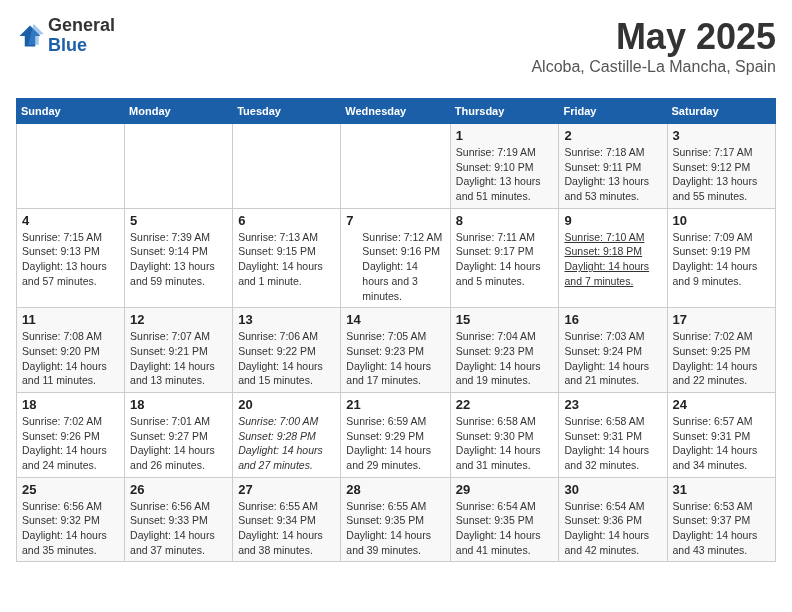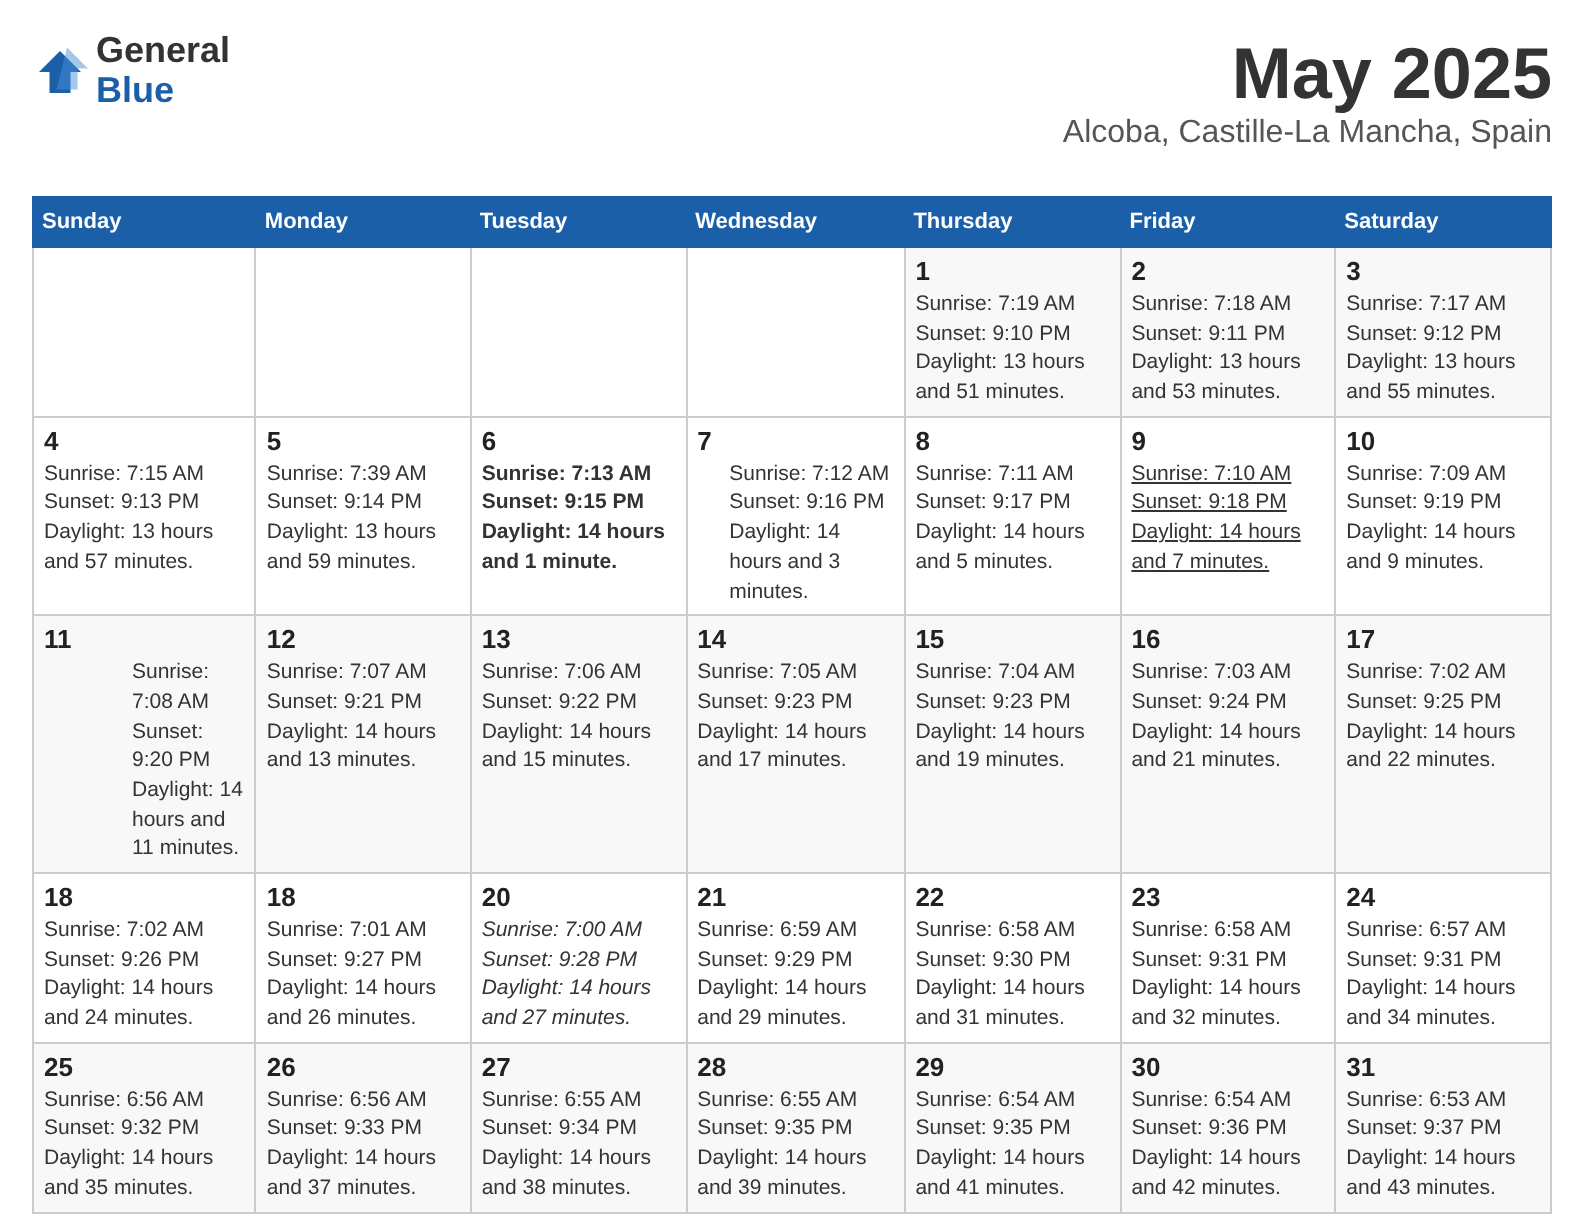--- a/index.html
+++ b/index.html
@@ -158,21 +158,21 @@
 Daylight: 13 hours and 57 minutes.</div>
         </td>
         <td>
           <div class="day-num">5</div>
           <div class="day-info" style="white-space: pre-line;">Sunrise: 7:39 AM
 Sunset: 9:14 PM
 Daylight: 13 hours and 59 minutes.</div>
         </td>
         <td>
           <div class="day-num">6</div>
-          <div class="day-info" style="white-space: pre-line; font-weight: bold;">Sunrise: 7:13 AM
+          <div class="day-info" style="white-space: pre-line;">Sunrise: 7:13 AM
 Sunset: 9:15 PM
 Daylight: 14 hours and 1 minute.</div>
         </td>
         <td>
           <div class="day-num">7</div>
           <div class="day-info" style="white-space: pre-line; margin-left: 16px;">Sunrise: 7:12 AM
 Sunset: 9:16 PM
 Daylight: 14 hours and 3 minutes.</div>
         </td>
         <td>
@@ -190,21 +190,21 @@
         <td>
           <div class="day-num">10</div>
           <div class="day-info" style="white-space: pre-line;">Sunrise: 7:09 AM
 Sunset: 9:19 PM
 Daylight: 14 hours and 9 minutes.</div>
         </td>
       </tr>
       <tr>
         <td>
           <div class="day-num">11</div>
-          <div class="day-info" style="white-space: pre-line; margin-left: 44px;">Sunrise: 7:08 AM
+          <div class="day-info" style="white-space: pre-line;">Sunrise: 7:08 AM
 Sunset: 9:20 PM
 Daylight: 14 hours and 11 minutes.</div>
         </td>
         <td>
           <div class="day-num">12</div>
           <div class="day-info" style="white-space: pre-line;">Sunrise: 7:07 AM
 Sunset: 9:21 PM
 Daylight: 14 hours and 13 minutes.</div>
         </td>
         <td>

